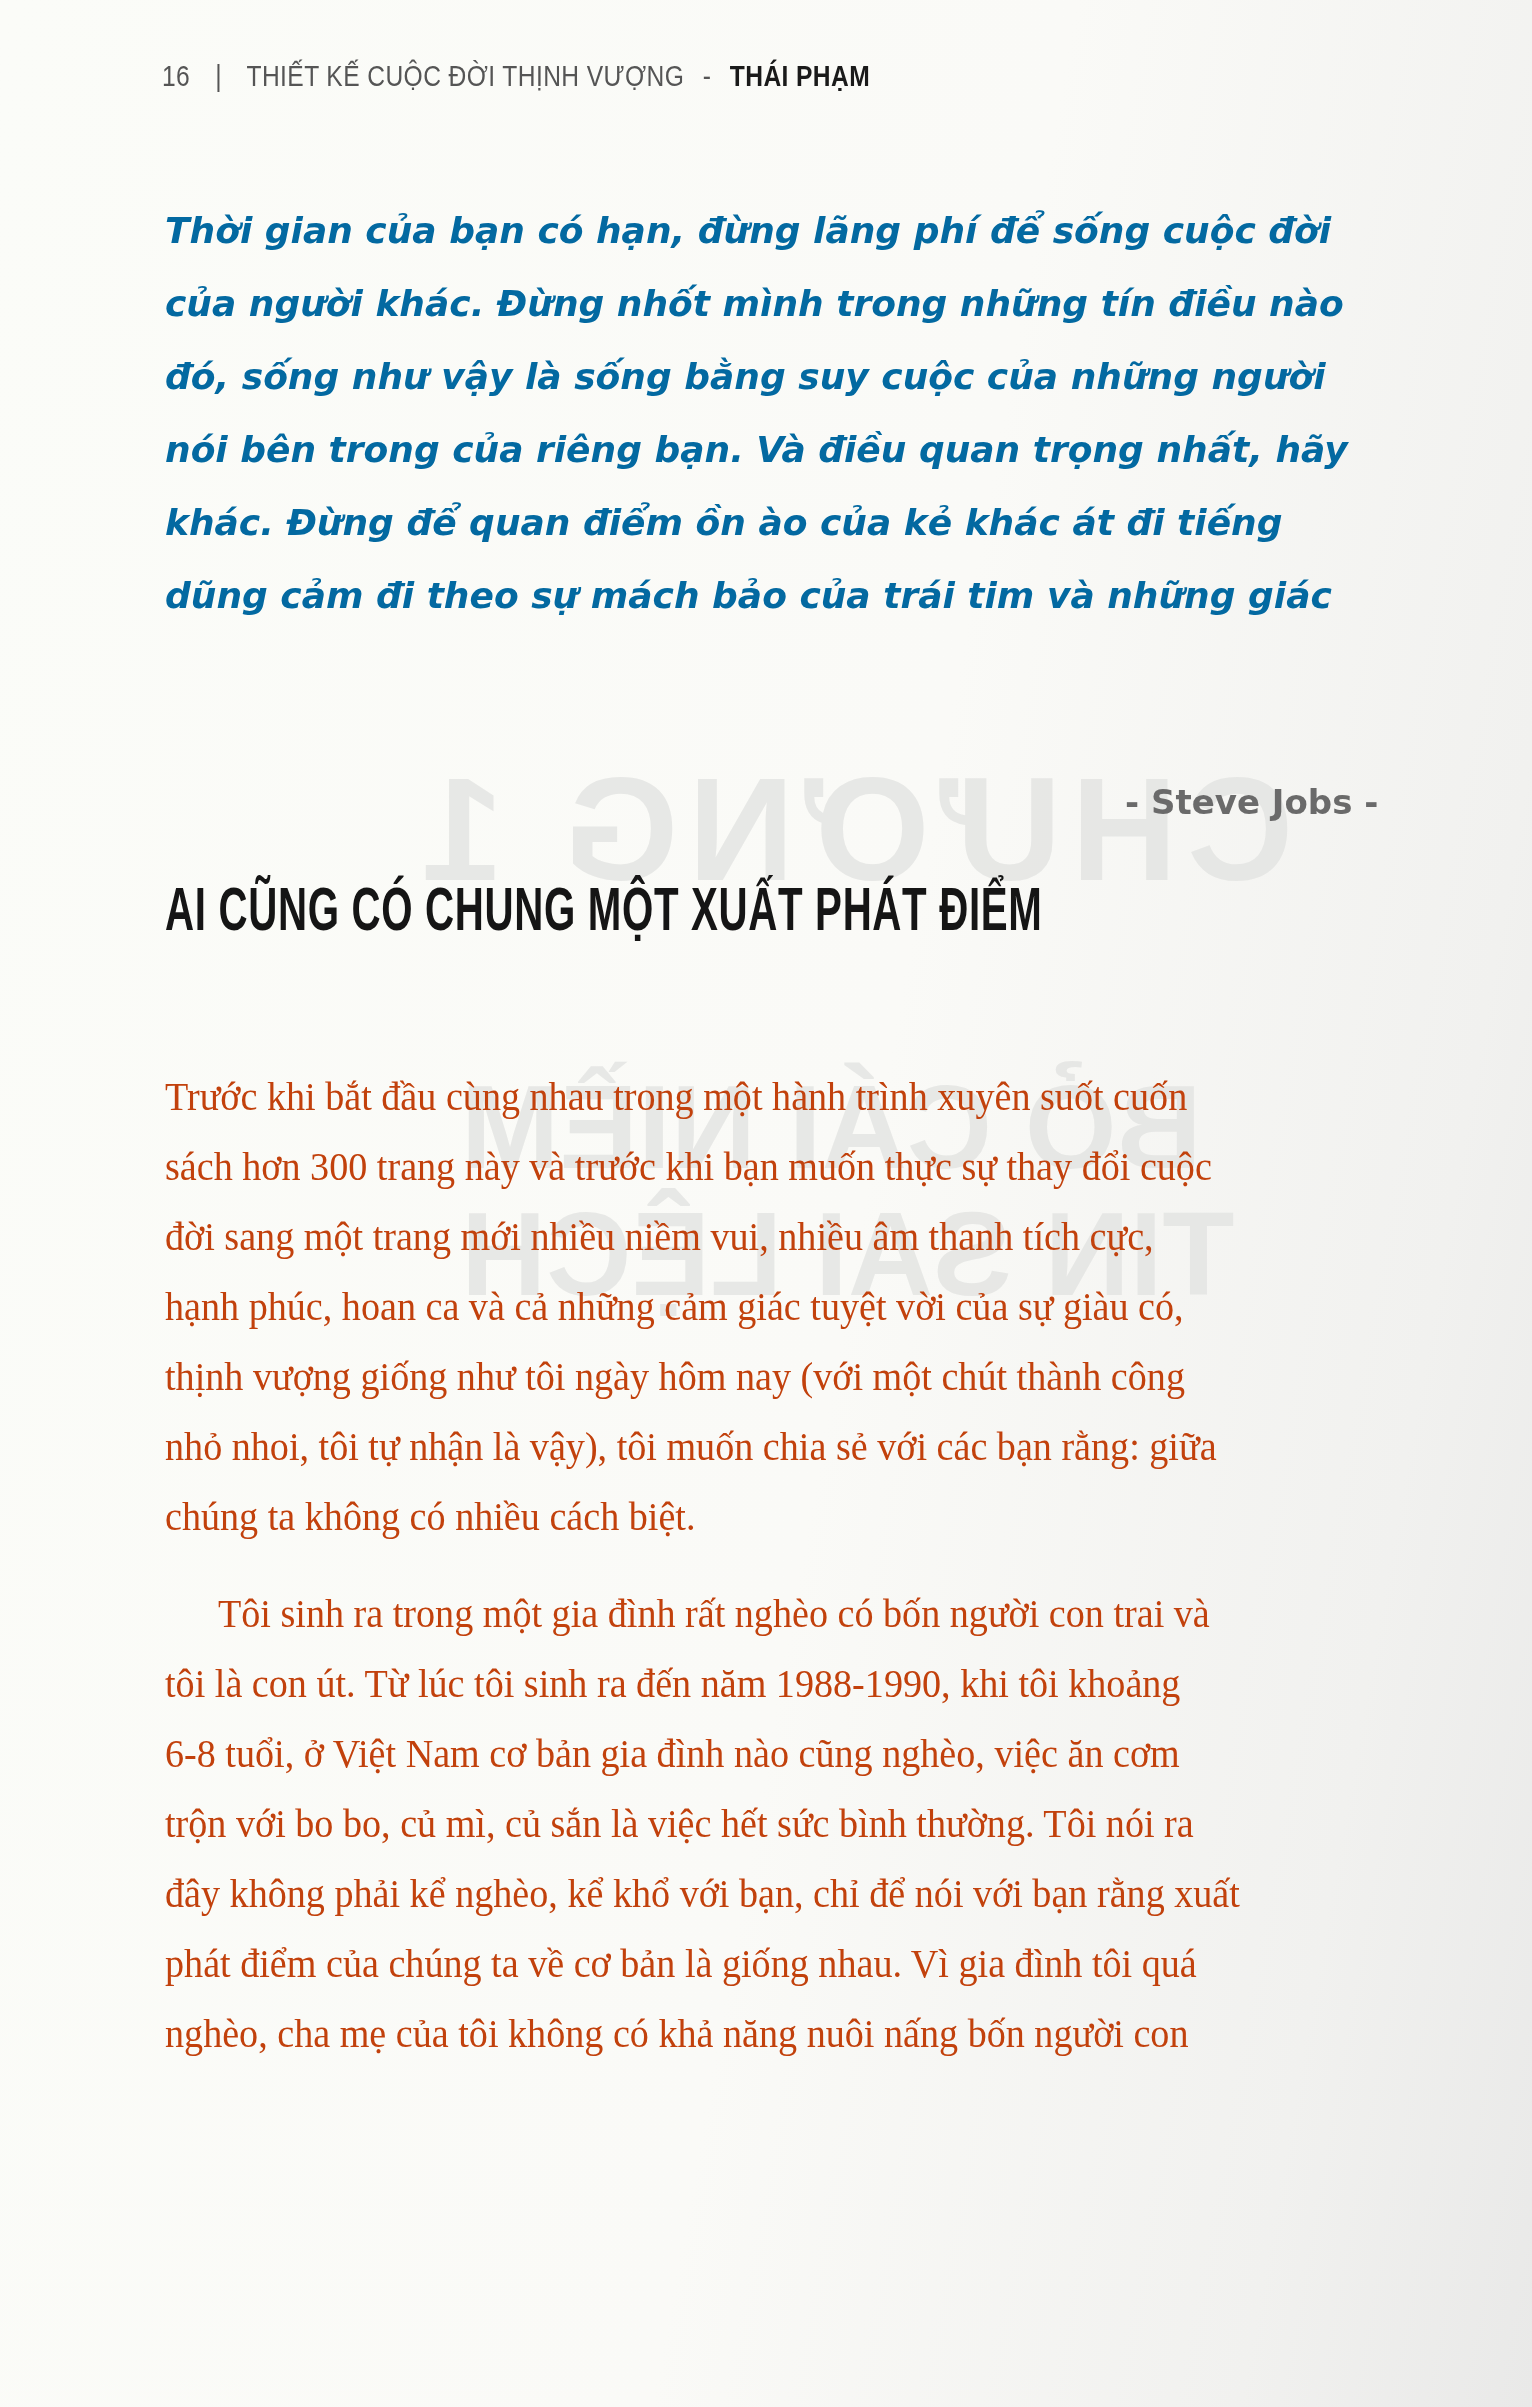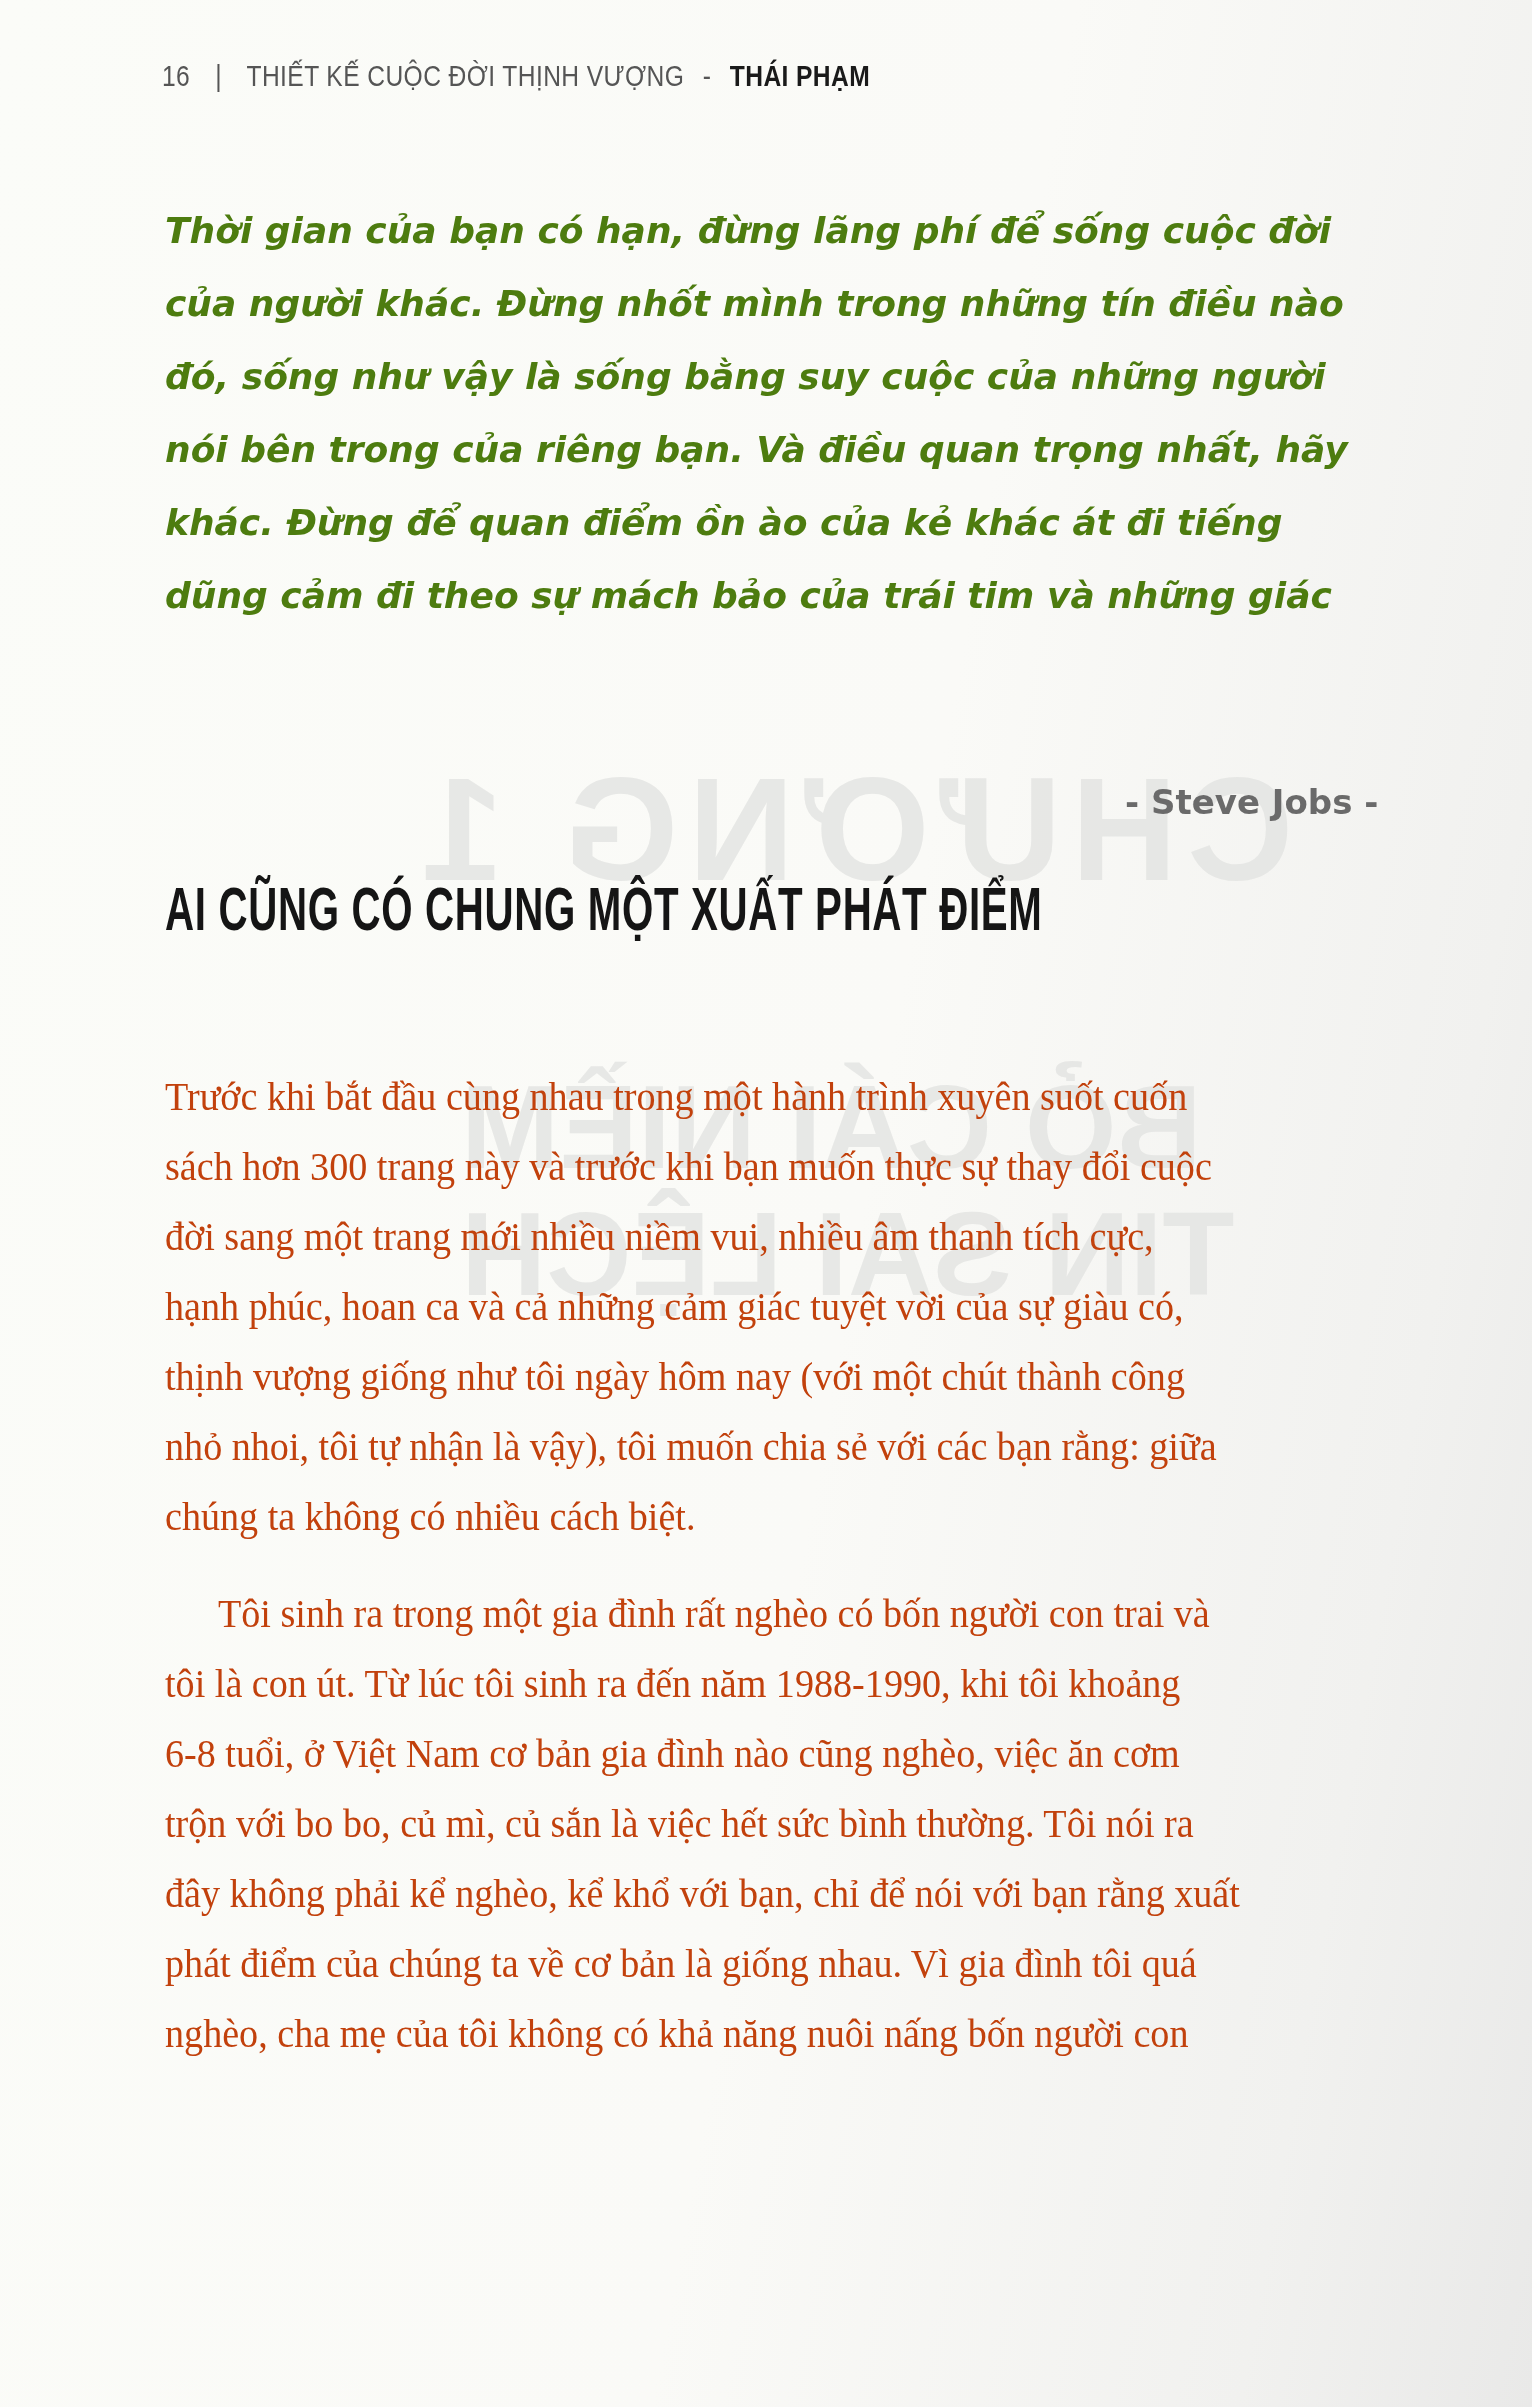--- a/index.html
+++ b/index.html
@@ -9,21 +9,21 @@
     color:#1d1d1d;
   }
   .page { position:absolute; inset:0; }
   .ghost { position:absolute; color:#e3e4e2; font-family:"Liberation Sans", sans-serif; font-weight:bold; transform:scaleX(-1); white-space:nowrap; opacity:0.8; }
   .ghost.g1 { left:412px; top:745px; font-size:147px; letter-spacing:9.8px; }
   .ghost.g2 { left:461px; top:1059px; font-size:118px; }
   .ghost.g3 { left:461px; top:1186px; font-size:118px; }
   .running-header { position:absolute; left:162px; top:59px; font-family:"Liberation Sans", sans-serif; font-size:30px; color:#555; letter-spacing:0.5px; transform:scaleX(0.82); transform-origin:left center; white-space:nowrap; }
   .running-header .sep { margin:0 21.6px; }
   .running-header .author { color:#1a1a1a; font-weight:bold; margin-left:13.7px; }
-  .quote { position:absolute; left:165px; top:194px; width:1274px; font-family:"DejaVu Sans", sans-serif; font-weight:bold; font-style:italic; font-size:36px; color:#4d7c0f; }
+  .quote { position:absolute; left:165px; top:194px; width:1274px; font-family:"DejaVu Sans", sans-serif; font-weight:bold; font-style:italic; font-size:36px; color:#0369a1; }
   .quote .line { height:73px; line-height:73px; white-space:nowrap; }
   .attribution { position:absolute; left:1125px; top:782px; font-family:"DejaVu Sans", sans-serif; font-weight:700; font-size:34px; color:#6a6a6a; white-space:nowrap; }
   .heading { position:absolute; left:165px; top:874px; font-family:"Liberation Sans", sans-serif; font-weight:bold; font-size:61px; color:#151515; white-space:nowrap; transform:scaleX(0.66); transform-origin:left center; letter-spacing:1px; }
   .body-text { position:absolute; left:165px; top:1061px; width:1274px; font-family:"Liberation Serif", serif; font-size:41px; color:#c2410c; }
   .body-text .line { height:70px; line-height:70px; white-space:nowrap; transform:scaleX(0.93); transform-origin:left center; }
   .body-text .line.indent { padding-left:57px; }
   .body-text .para-gap { height:13.7px; }
 </style>
 </head>
 <body>

